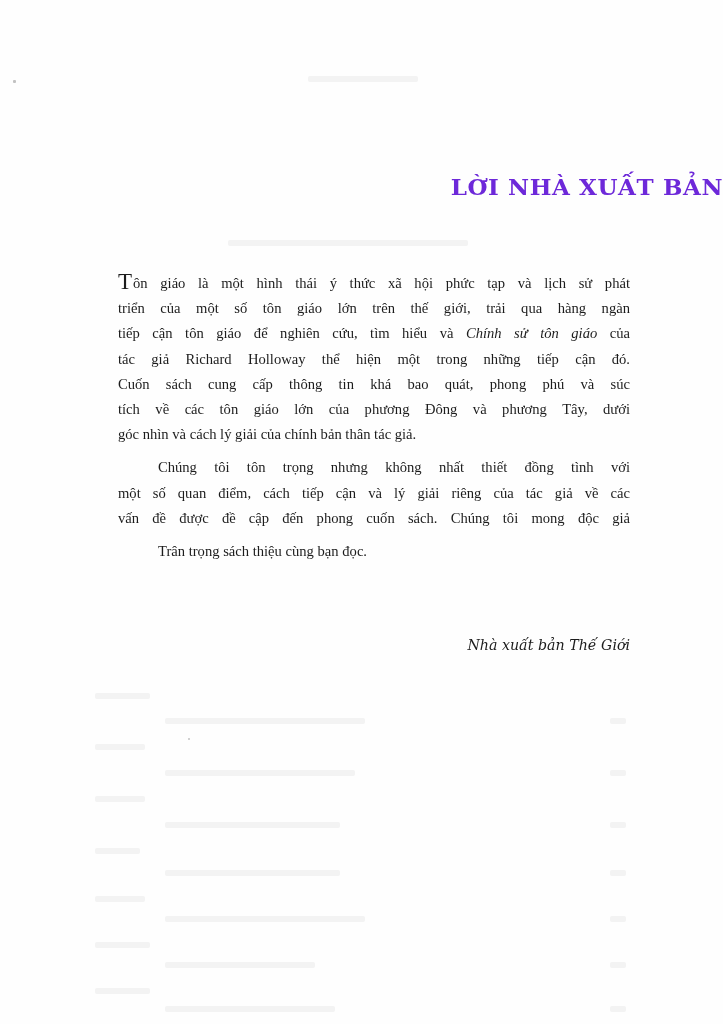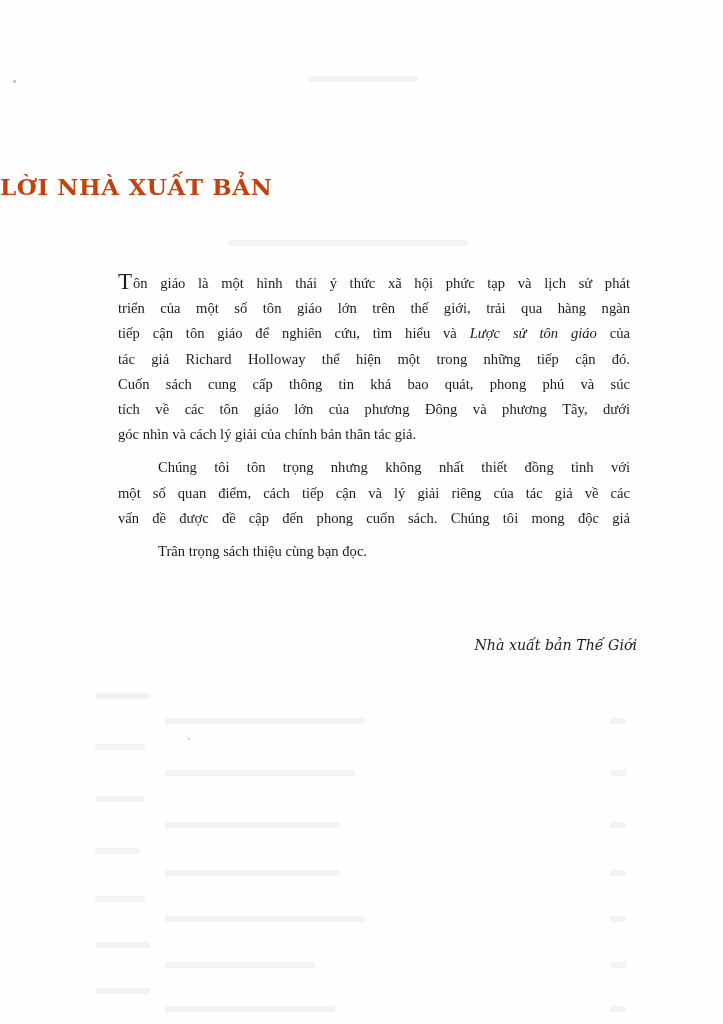--- a/index.html
+++ b/index.html
@@ -37,26 +37,26 @@
       background: #9a9a9a;
       border-radius: 1px;
       opacity: 0.6;
     }
 
     .title {
       position: absolute;
       left: 0;
       width: 723px;
       top: 158px;
-      text-align: left;
+      text-align: right;
       font-family: "DejaVu Serif", "Liberation Serif", serif;
       font-weight: bold;
       font-size: 23px;
       letter-spacing: 0.6px;
-      color: #c2410c;
+      color: #6d28d9;
     }
 
     .body-text {
       position: absolute;
       left: 118px;
       width: 512px;
       top: 271px;
       font-family: Liberation Serif, serif;
       font-size: 14.6px;
       line-height: 25.2px;
@@ -82,21 +82,21 @@
       line-height: 20px;
       vertical-align: -1px;
       margin-right: 1px;
     }
     .it {
       font-style: italic;
     }
 
     .signature {
       position: absolute;
-      right: 86px;
+      right: 93px;
       top: 637px;
       font-family: "DejaVu Serif", "Liberation Serif", serif;
       font-style: italic;
       font-size: 14.2px;
       color: #1c1c1c;
     }
   </style>
 </head>
 <body>
 
@@ -129,21 +129,21 @@
     <div class="speck" style="left:13px; top:80px;"></div>
     <div class="speck" style="left:188px; top:738px; width:2px; height:2px;"></div>
   </div>
 
   <h1 class="title">LỜI NHÀ XUẤT BẢN</h1>
 
   <div class="body-text">
 
     <span class="line"><span class="dropcap">T</span><span>ôn giáo là một hình thái ý thức xã hội phức tạp và lịch sử phát</span></span>
     <span class="line">triển của một số tôn giáo lớn trên thế giới, trải qua hàng ngàn</span>
-    <span class="line"><span>tiếp cận tôn giáo để nghiên cứu, tìm hiểu và </span><span class="it">Lược sử tôn giáo</span><span> của</span></span>
+    <span class="line"><span>tiếp cận tôn giáo để nghiên cứu, tìm hiểu và </span><span class="it">Chính sử tôn giáo</span><span> của</span></span>
     <span class="line">tác giả Richard Holloway thể hiện một trong những tiếp cận đó.</span>
     <span class="line">Cuốn sách cung cấp thông tin khá bao quát, phong phú và súc</span>
     <span class="line">tích về các tôn giáo lớn của phương Đông và phương Tây, dưới</span>
     <span class="line last">góc nhìn và cách lý giải của chính bản thân tác giả.</span>
 
     <span class="line indent">Chúng tôi tôn trọng nhưng không nhất thiết đồng tình với</span>
     <span class="line">một số quan điểm, cách tiếp cận và lý giải riêng của tác giả về các</span>
     <span class="line">vấn đề được đề cập đến phong cuốn sách. Chúng tôi mong độc giả</span>
 
     <span class="line indent last">Trân trọng sách thiệu cùng bạn đọc.</span>

